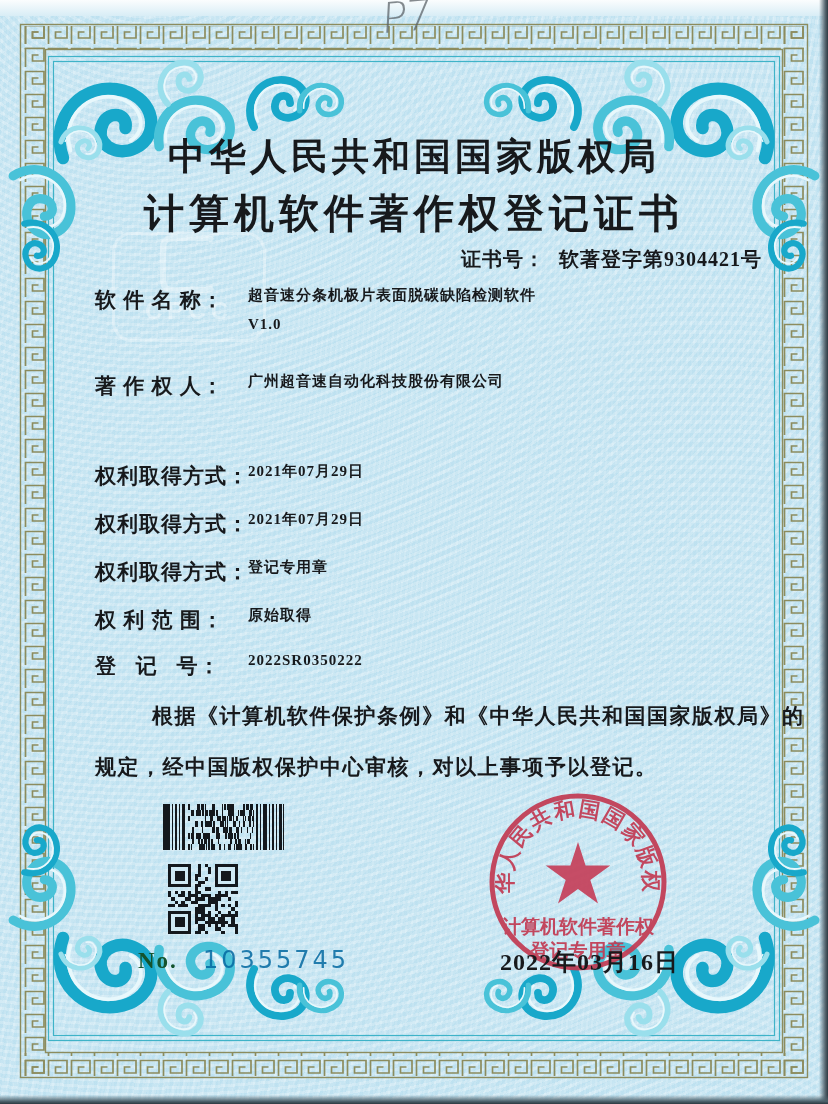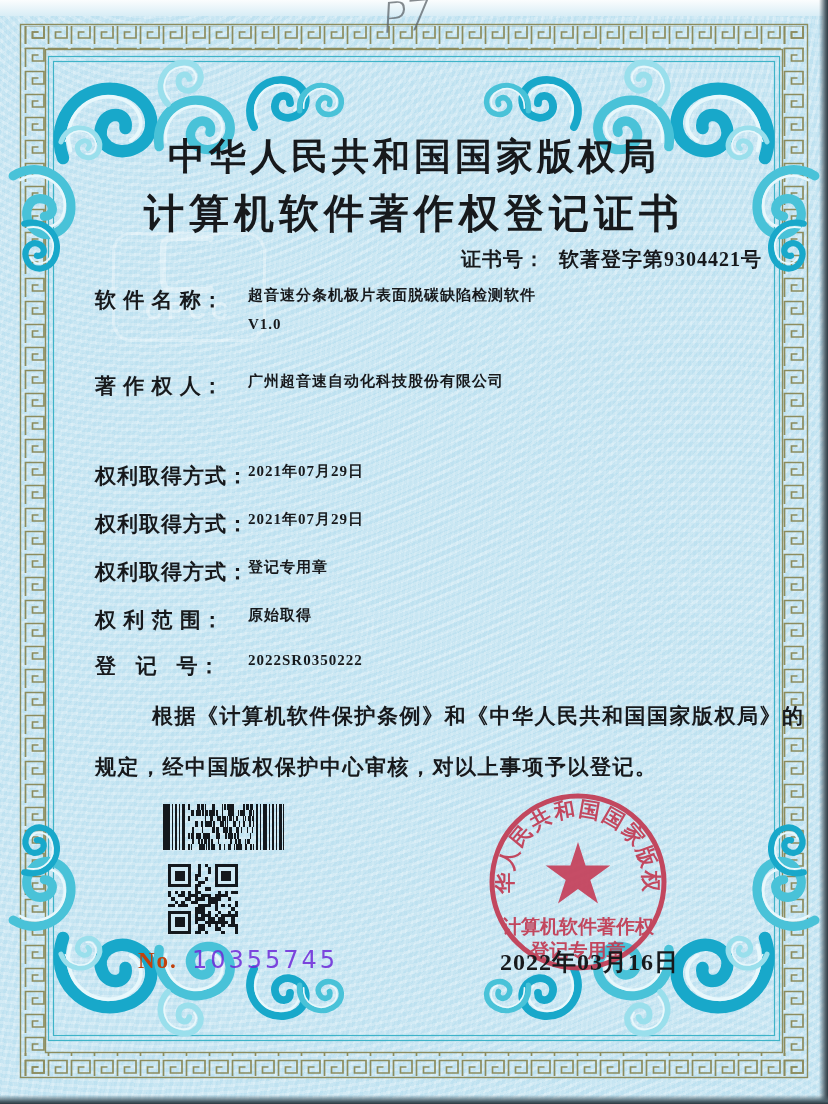--- a/index.html
+++ b/index.html
@@ -44,22 +44,22 @@
   .title1{left:0;top:132px;width:100%;text-align:center;font-size:37px;font-weight:700;
     letter-spacing:4px;}
   .title2{left:0;top:186px;width:100%;text-align:center;font-size:40px;font-weight:700;
     letter-spacing:5px;}
   .certno{right:66px;top:246px;font-size:20px;font-weight:700;letter-spacing:1px;}
   .certno .certno-label{margin-right:14px;}
   .row-label{left:95px;font-size:21px;font-weight:700;white-space:pre;letter-spacing:1px;}
   .row-value{left:248px;font-size:15px;font-weight:600;letter-spacing:1px;white-space:pre;}
   .stmt{font-size:21px;font-weight:600;letter-spacing:1.5px;white-space:pre;}
   .no-line{left:138px;top:946px;font-size:23px;}
-  .no-line .no-label{font-weight:700;color:#c2410c;letter-spacing:2px;}
-  .no-line .no-num{color:#6d28d9;font-size:24px;letter-spacing:3px;margin-left:14px;
+  .no-line .no-label{font-weight:700;color:#14532d;letter-spacing:2px;}
+  .no-line .no-num{color:#0369a1;font-size:24px;letter-spacing:3px;margin-left:25px;
     font-family:"DejaVu Sans","Liberation Sans",sans-serif;font-weight:500;opacity:.85;}
   .issue-date{left:500px;top:946px;font-size:24px;font-weight:600;letter-spacing:1px;z-index:12;}
   .pencil{left:382px;top:-8px;font-size:42px;z-index:50;
     font-family:"DejaVu Sans",sans-serif;color:rgba(88,94,100,0.72);
     transform:rotate(-5deg) skewX(-8deg);font-weight:300;letter-spacing:-2px;}
   
   .barcode{position:absolute;left:163px;top:804px;z-index:10;}
   .qr{position:absolute;left:168px;top:864px;z-index:10;}
   
   .seal{position:absolute;left:466px;top:770px;z-index:11;opacity:.92;}

